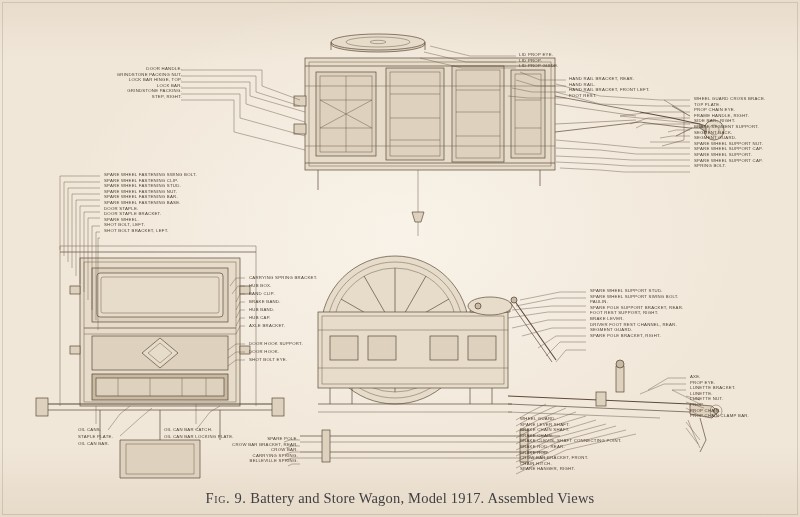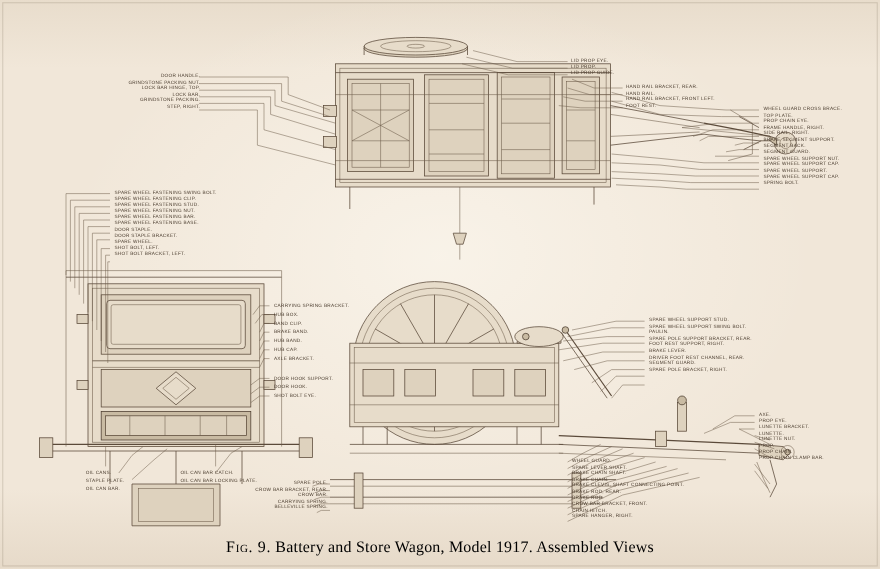--- a/index.html
+++ b/index.html
@@ -59,21 +59,21 @@
   .labelgroup .lbl { position: static; display: block; }
 
   #caption {
     position: absolute;
     left: 0;
     right: 0;
     bottom: 10px;
     text-align: center;
     font-family: "Liberation Serif", serif;
     font-size: 14.5px;
-    color: #000000;
+    color: #404040;
     letter-spacing: 0.2px;
   }
   #caption .fig {
     font-variant: small-caps;
     letter-spacing: 0.6px;
   }
   .frame {
     position: absolute;
     inset: 2px;
     border: 1px solid rgba(120,103,84,0.22);

